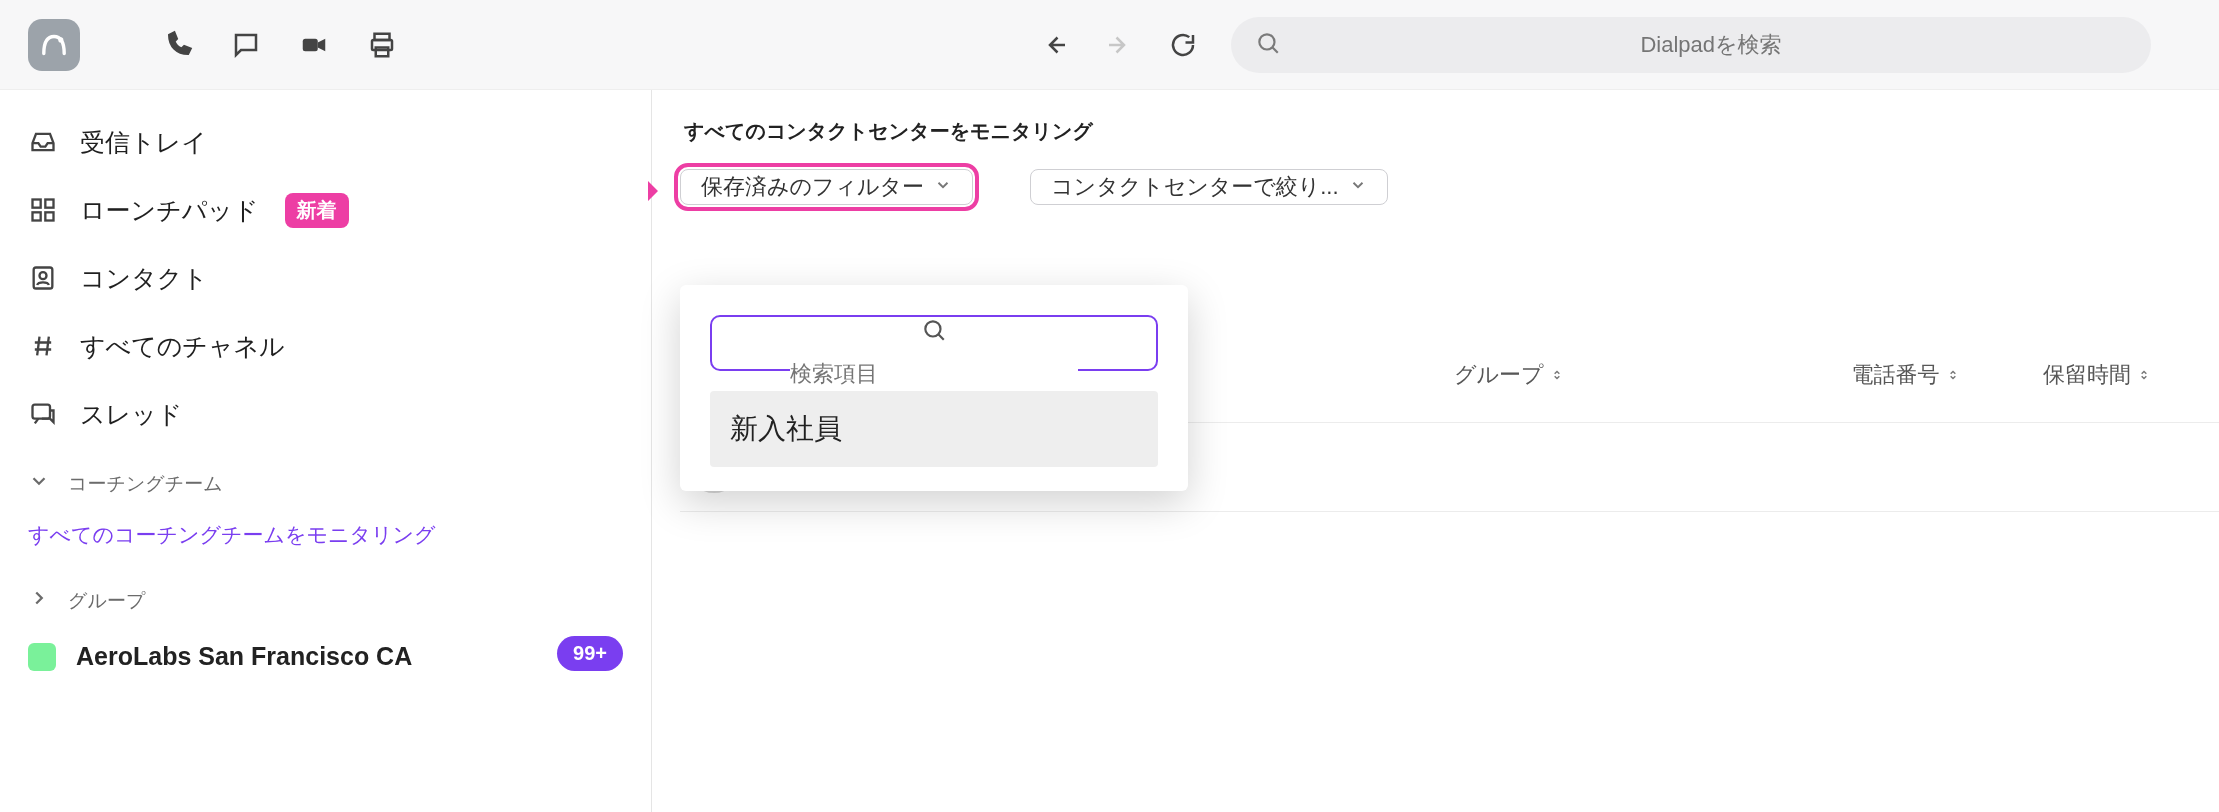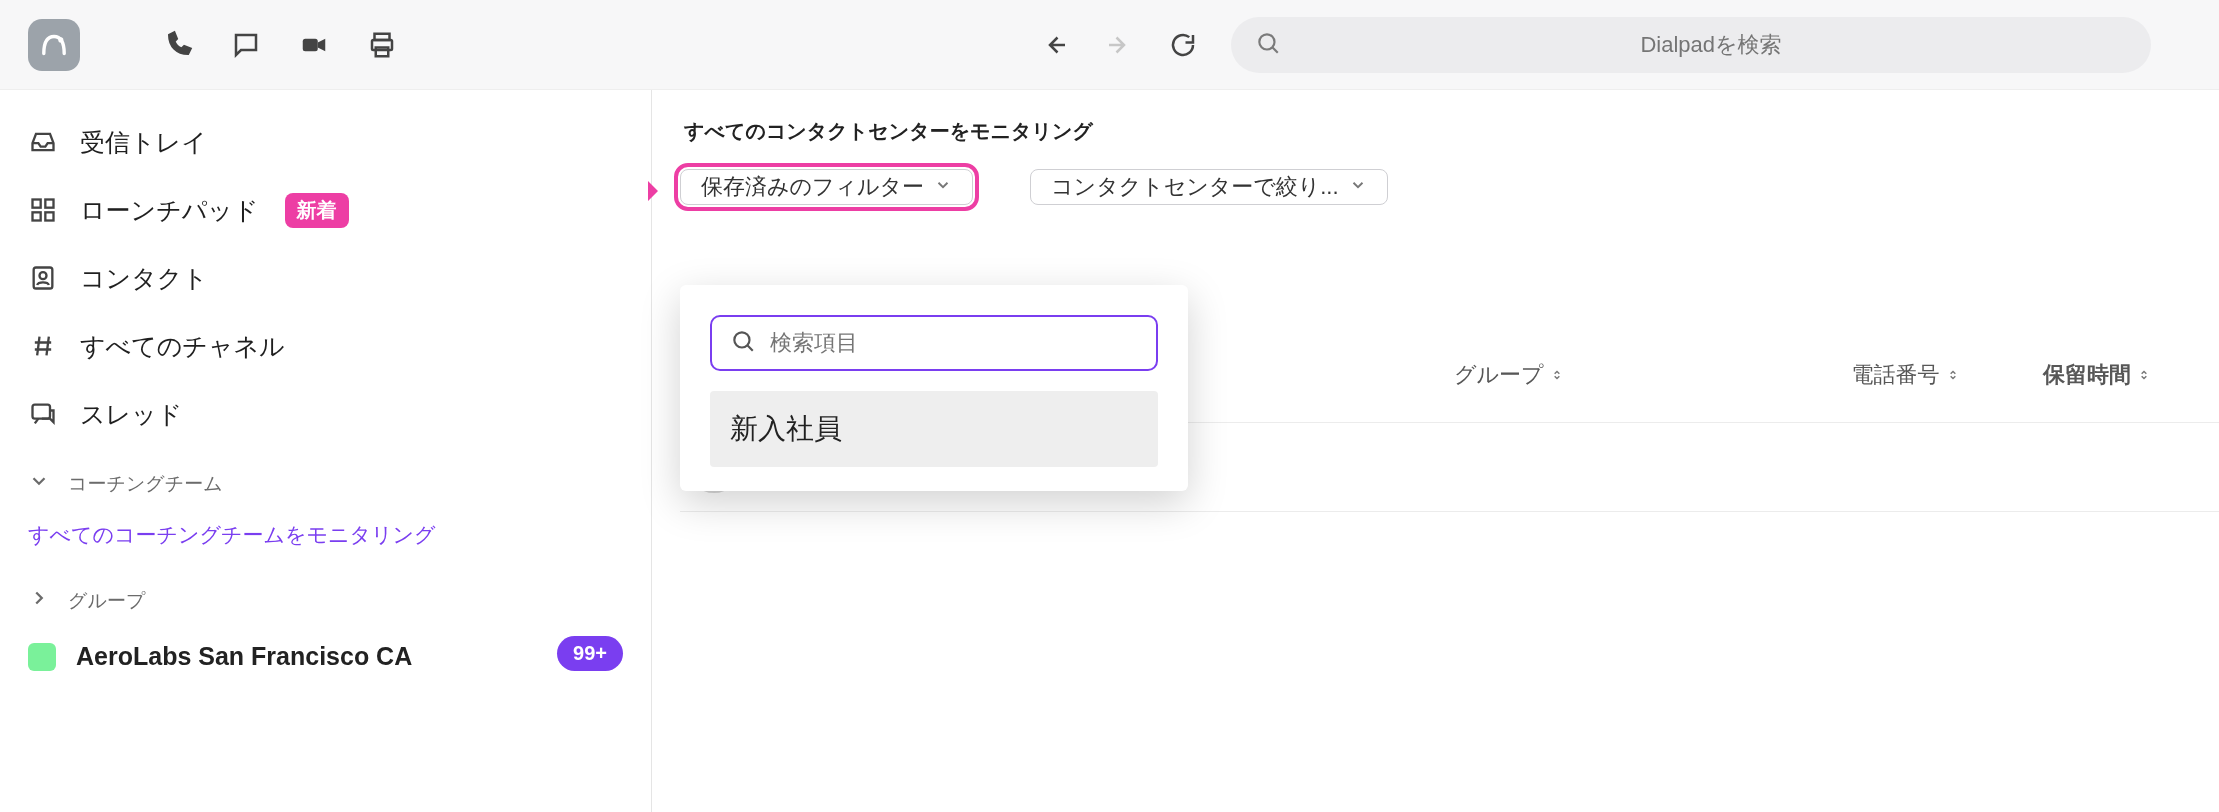--- a/index.html
+++ b/index.html
@@ -151,20 +151,21 @@
     box-shadow: 0 12px 40px rgba(0,0,0,0.18);
     padding: 30px 30px 24px 30px;
     z-index:10;
   }
   .dd-search {
     display:flex;align-items:center;gap:14px;
     height:56px;
     border:2px solid #7a3ef0;
     border-radius:10px;
     padding:0 18px;
+    flex-direction:column;
   }
   .dd-search svg{width:26px;height:26px;stroke:#555;fill:none;stroke-width:2;}
   .dd-search input{
     flex:1;border:none;outline:none;font-size:22px;
     color:#444;
   }
   .dd-item {
     margin-top:20px;
     background:#eeeeee;
     border-radius:4px;
@@ -178,21 +179,21 @@
     position:absolute;
     top: 270px; left: 28px; right: 0;
     display:flex;
     font-size:22px; color:#575757;
     padding: 0 8px 14px 8px;
   }
   .tbl-header .col { display:flex;align-items:center;gap:6px; }
   .sort svg{width:14px;height:14px;stroke:#777;fill:none;stroke-width:2.5;}
   .col-group   { margin-left: 766px; }
   .col-phone   { margin-left: 288px; }
-  .col-hold    { margin-left: auto; margin-right: 60px; font-weight: bold;}
+  .col-hold    { margin-left: auto; margin-right: 60px;}
 
   
   .empty-row {
     position:absolute;
     top: 332px; left: 28px; right: 0;
     display:flex; align-items:center; gap:28px;
     border-top:1px solid #ececec;
     border-bottom:1px solid #ececec;
     padding: 18px 8px;
   }

